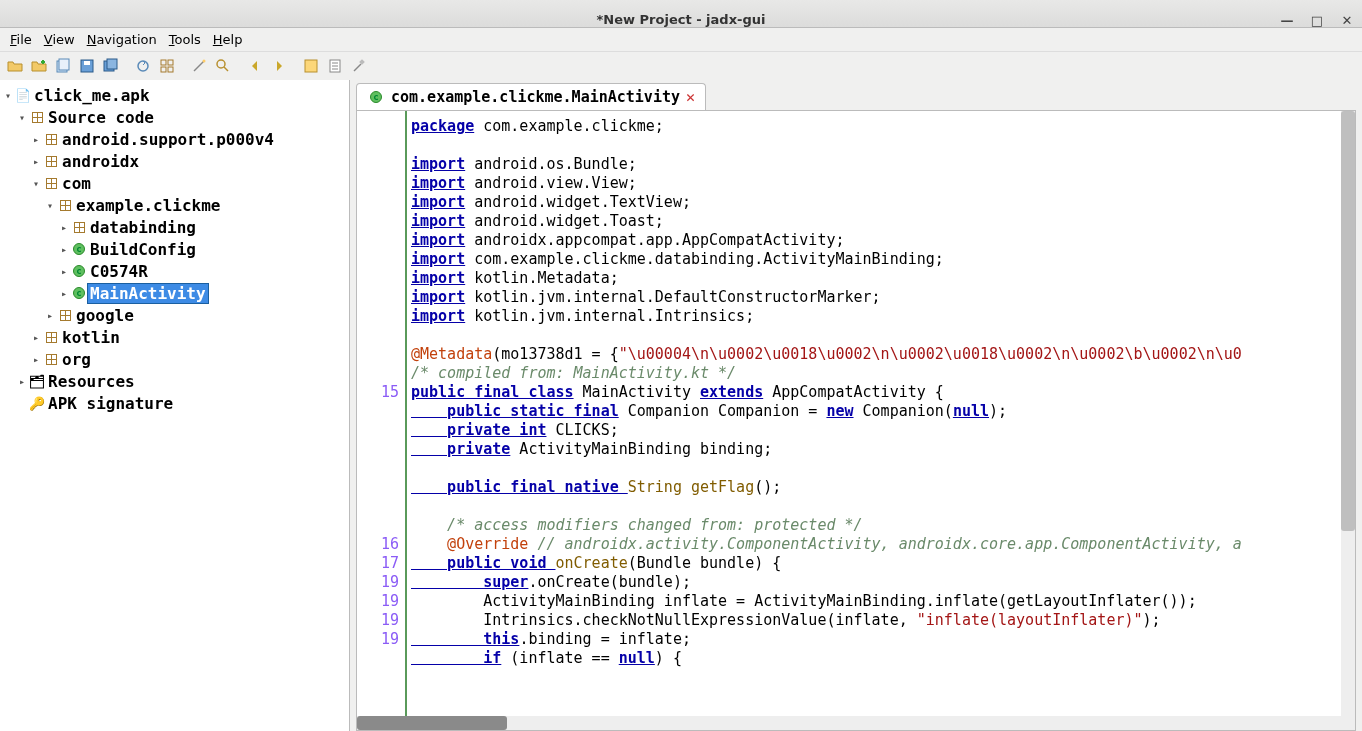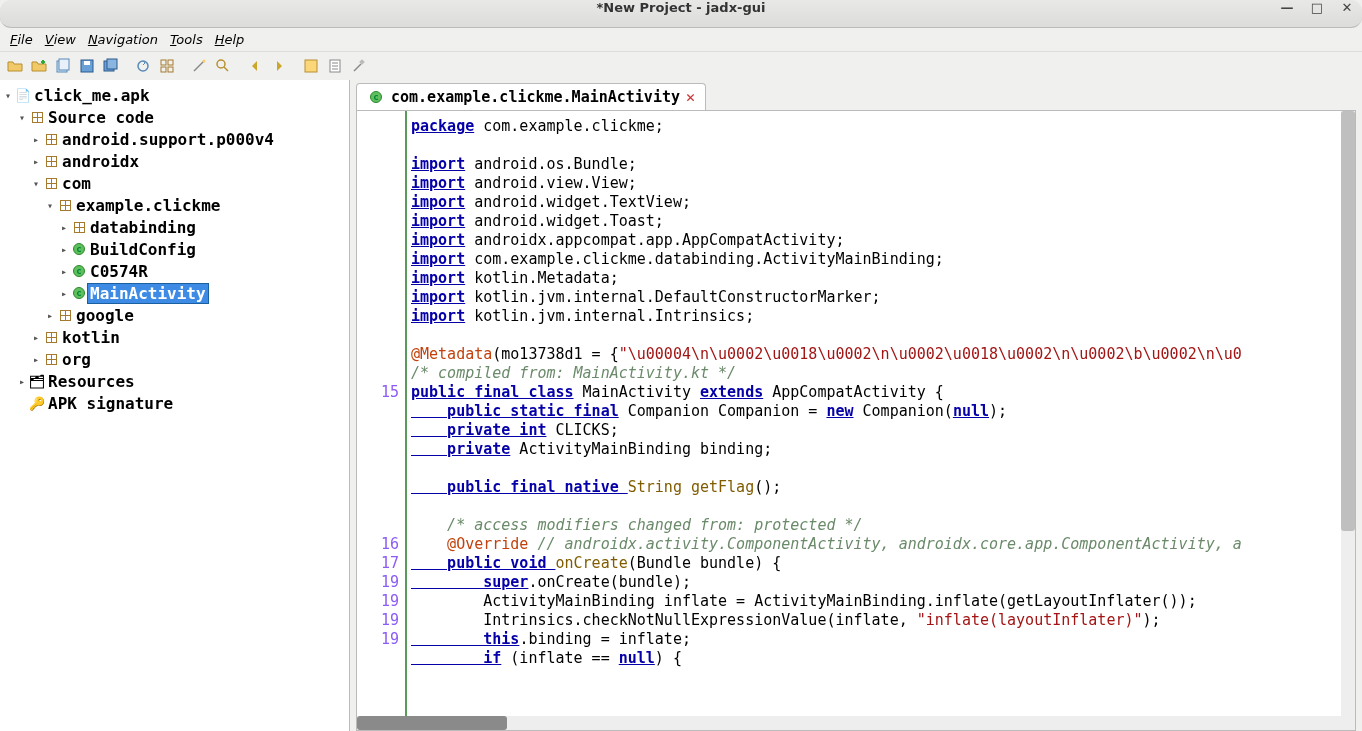--- a/index.html
+++ b/index.html
@@ -1,21 +1,21 @@
 <!DOCTYPE html>
 <html><head>
 <meta charset="utf-8">
 <style>
 * { margin: 0; padding: 0; box-sizing: border-box; }
 body { font-family: "DejaVu Sans", sans-serif; font-size: 13px; background: #f0f0ef; width: 1362px; height: 731px; overflow: hidden; display: flex; flex-direction: column; }
-.titlebar { height: 28px; background: linear-gradient(#e8e8e7, #dcdcdb); display: flex; align-items: flex-start; justify-content: center; position: relative; border-bottom: 1px solid #bbb; border-radius: 11px; }
+.titlebar { height: 28px; background: linear-gradient(#e8e8e7, #dcdcdb); display: flex; align-items: flex-end; justify-content: center; position: relative; border-bottom: 1px solid #bbb; }
 .titlebar-title { font-weight: bold; color: #333; }
 .titlebar-btns { position: absolute; right: 8px; display: flex; gap: 16px; }
 .titlebar-btn { width: 14px; height: 14px; cursor: pointer; display: flex; align-items: center; justify-content: center; font-weight: bold; color: #444; }
-.menubar { height: 24px; background: #f0f0ef; display: flex; align-items: center; padding: 0 4px; border-bottom: 1px solid #ddd; font-style: italic; }
+.menubar { height: 24px; background: #f0f0ef; display: flex; align-items: center; padding: 0 4px; border-bottom: 1px solid #ddd; }
 .menu-item { padding: 2px 6px; cursor: pointer; }
 .menu-item span.ul { text-decoration: underline; }
 .toolbar { height: 28px; background: #f0f0ef; display: flex; align-items: center; padding: 0 4px; gap: 2px; }
 .tool-btn { width: 22px; height: 22px; display: flex; align-items: center; justify-content: center; cursor: pointer; border-radius: 2px; }
 .tool-sep { width: 6px; }
 .tool-btn svg { width: 16px; height: 16px; }
 .main { flex: 1; display: flex; overflow: hidden; }
 .tree-pane { width: 350px; background: #fff; border-right: 1px solid #bbb; overflow-y: auto; padding: 4px 0; font-family: "DejaVu Sans Mono", monospace; font-size: 16px; font-weight: bold; }
 .tree-row { display: flex; align-items: center; height: 22px; white-space: nowrap; cursor: pointer; padding-left: 2px; }
 .tree-arrow { width: 12px; font-size: 10px; color: #555; display: inline-block; text-align: center; }

